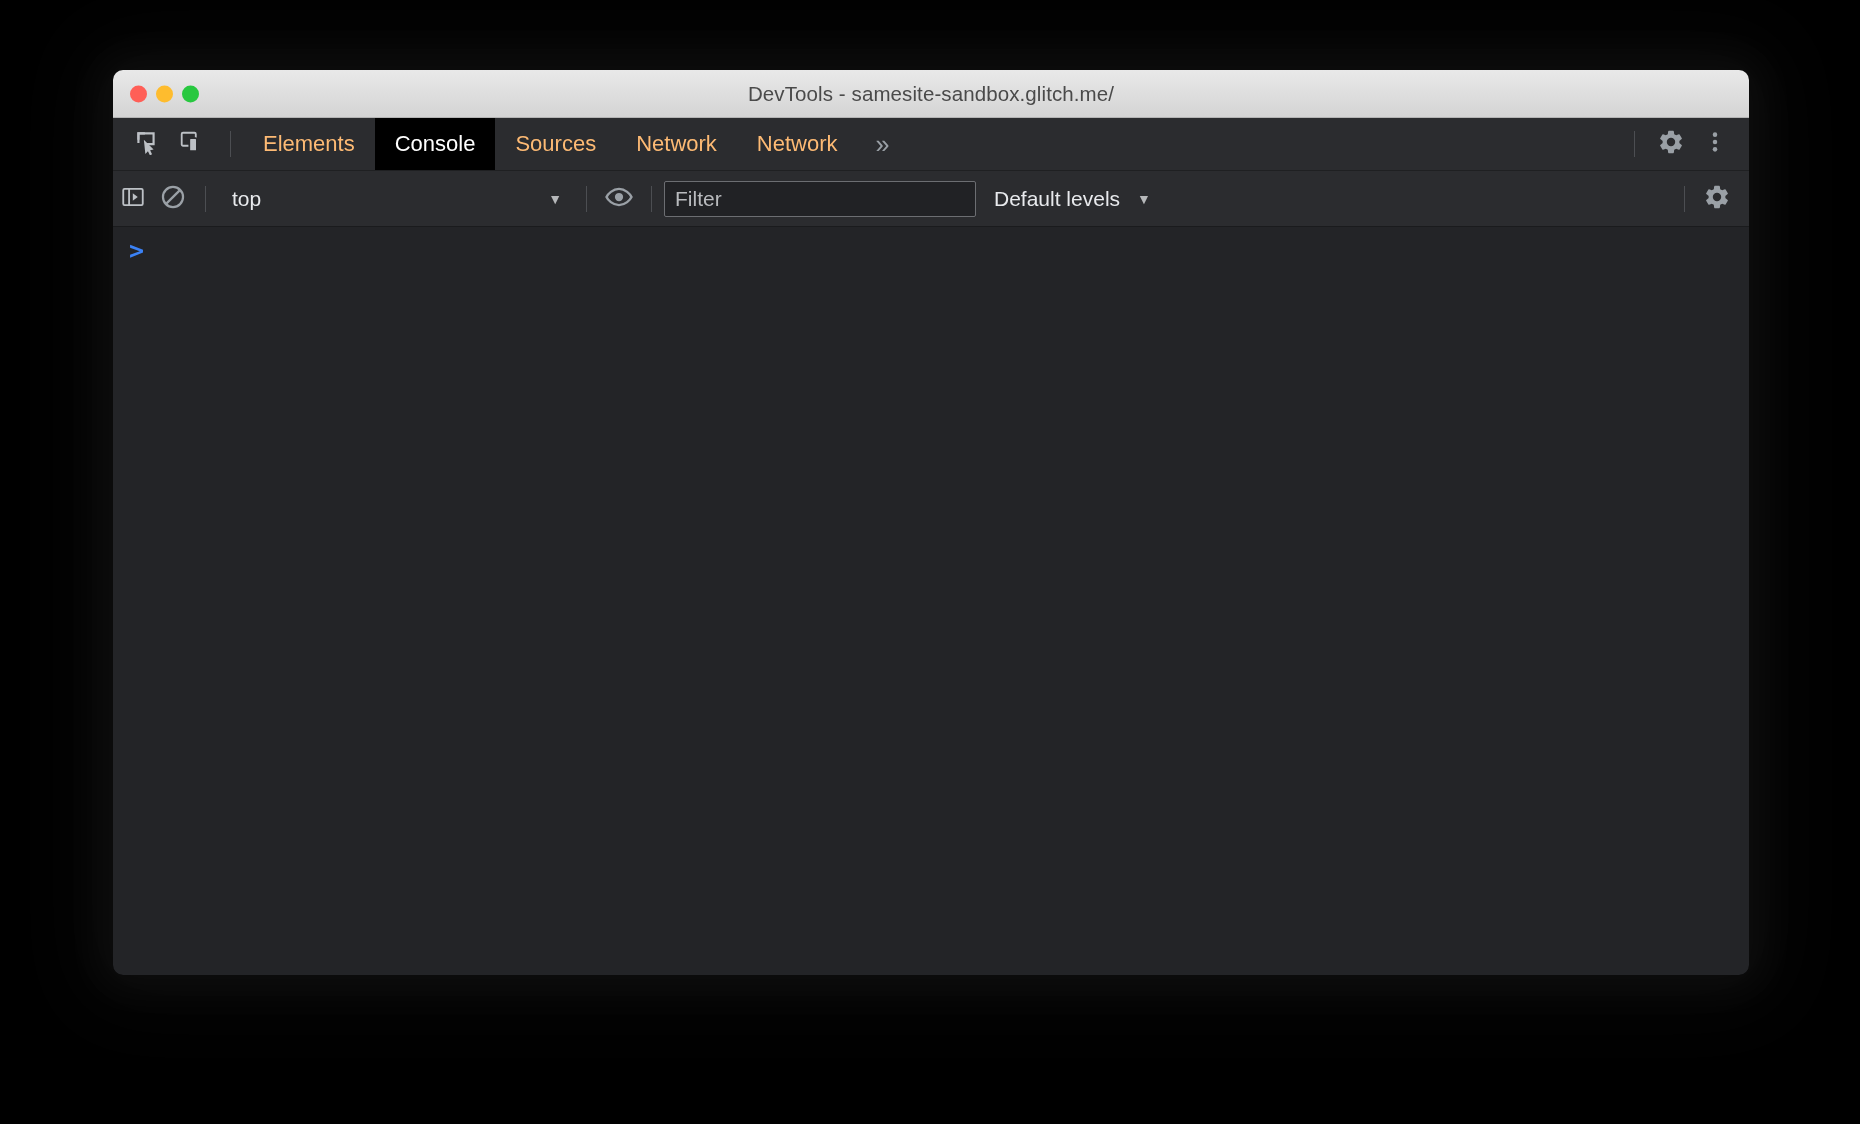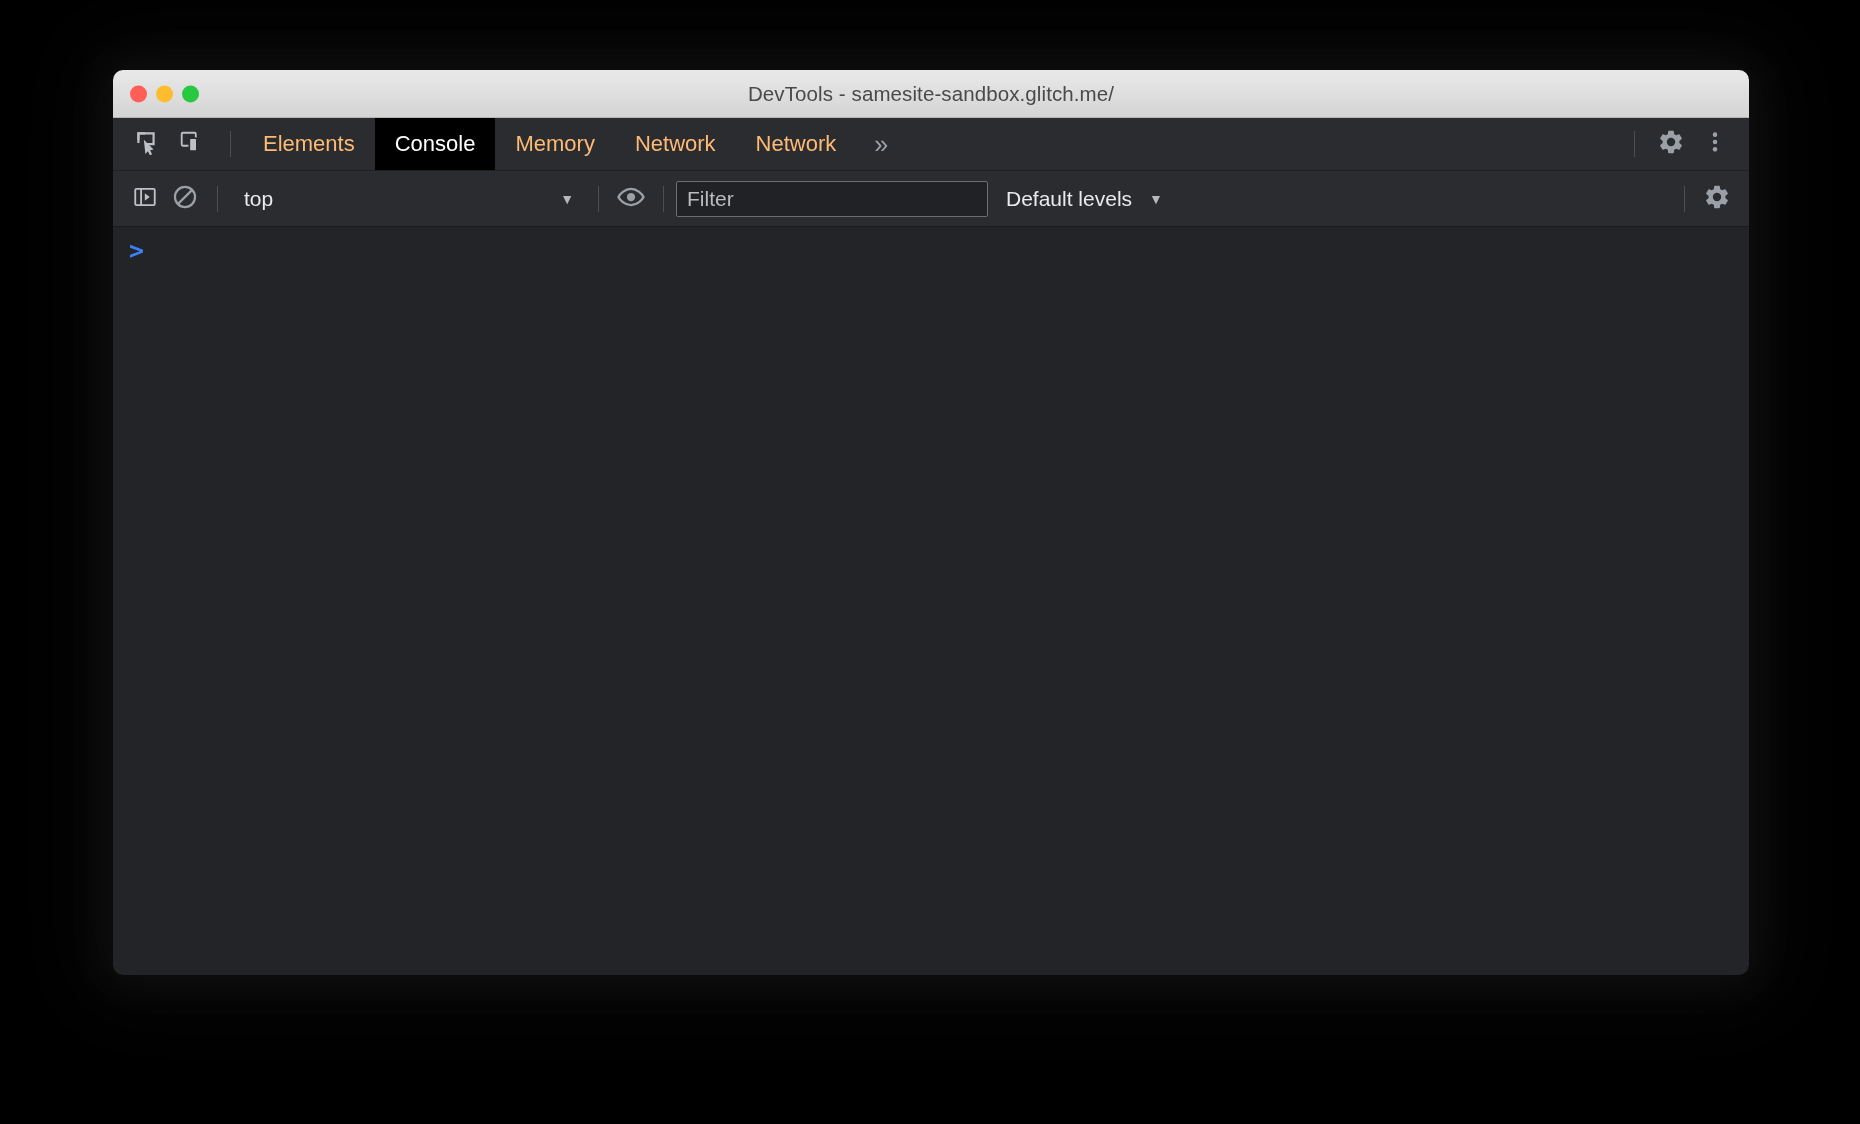--- a/index.html
+++ b/index.html
@@ -137,21 +137,20 @@
   }
 
   
   .filterbar {
     flex: 0 0 55px;
     height: 55px;
     background: #2b2c2f;
     display: flex;
     align-items: center;
     border-bottom: 1px solid #1a1b1d;
-    padding-left: 12px;
     padding-right: 12px;
   }
   .ctx-select {
     display: flex;
     align-items: center;
     justify-content: space-between;
     width: 330px;
     height: 34px;
     color: #e8eaed;
     font-size: 21px;
@@ -287,21 +286,21 @@
             </svg>
           </span>
         </div>
 
         <div class="vdiv"></div>
       </div>
 
       <div class="tabs">
         <div class="tab">Elements</div>
         <div class="tab active">Console</div>
-        <div class="tab">Memory</div>
+        <div class="tab">Sources</div>
         <div class="tab">Network</div>
         <div class="tab">Network</div>
         <div class="tab more">»</div>
       </div>
 
       <div class="tabstrip-right">
         <div class="vdiv"></div>
 
         <div class="iconbtn">
           <span>

